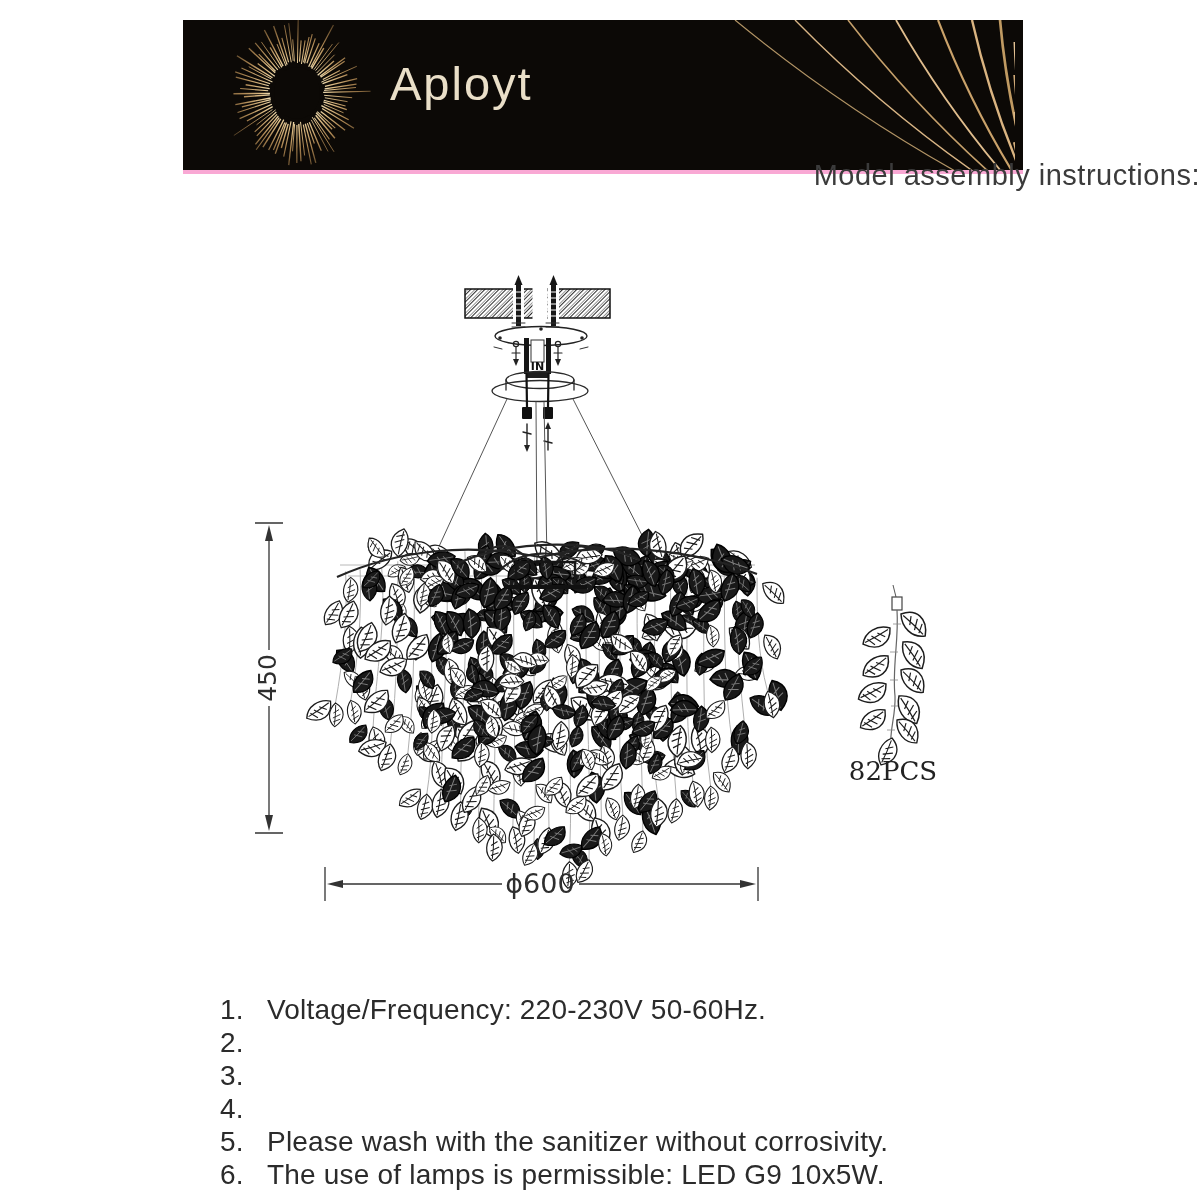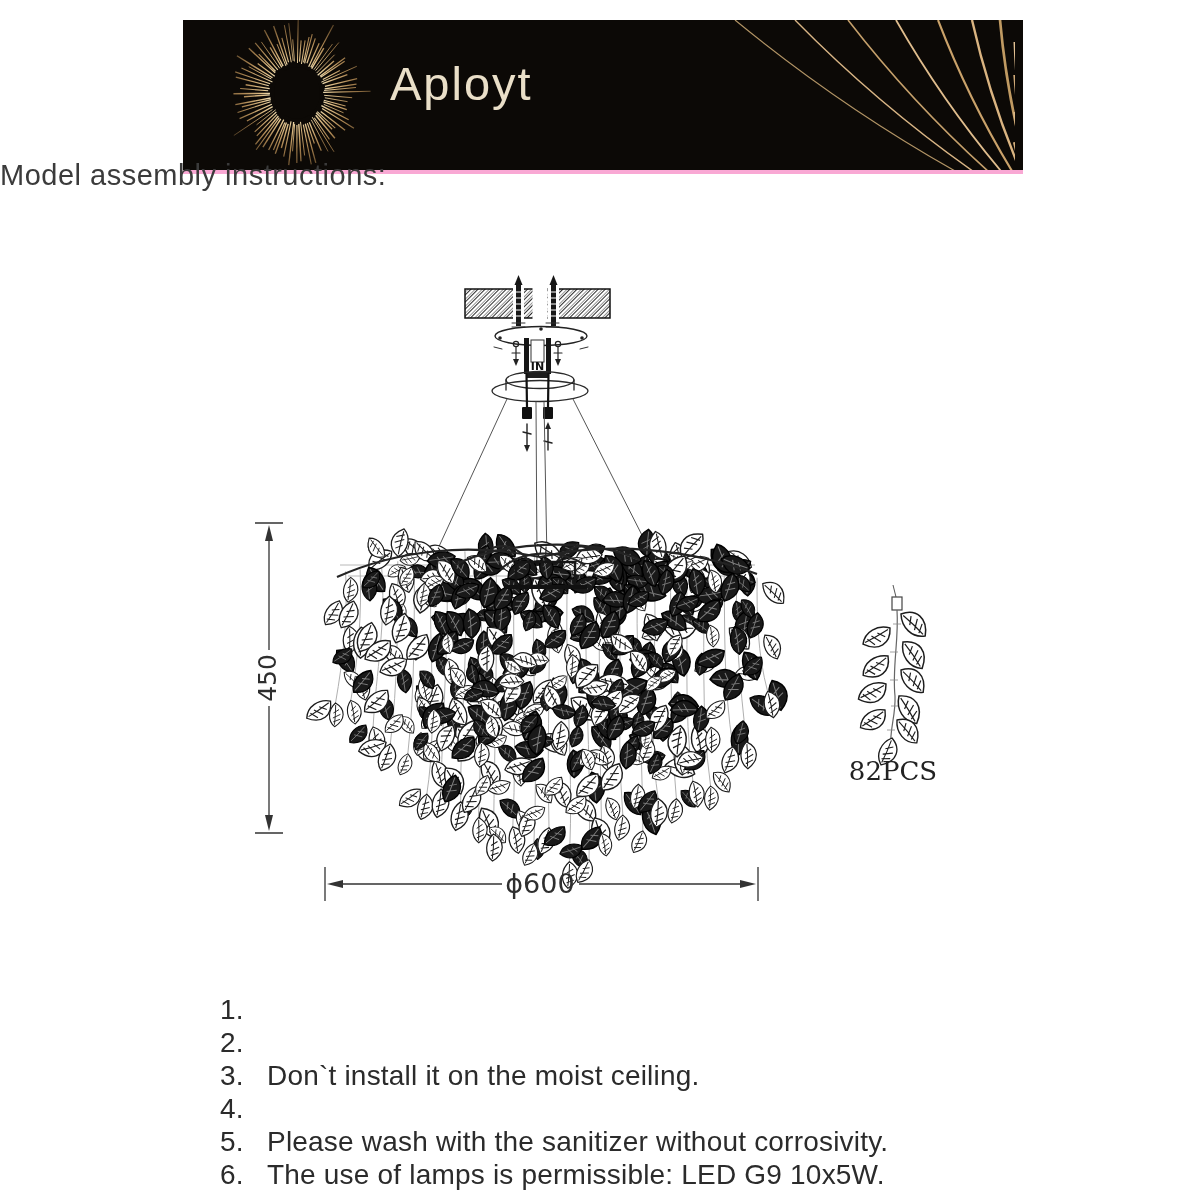--- a/index.html
+++ b/index.html
@@ -10,21 +10,21 @@
   .banner{
     position:absolute;left:183px;top:3px;width:840px;height:150px;
     background:#0c0906;overflow:hidden;border-bottom:4px solid #f9a8d4;margin-top:17px;
   }
   .banner svg{position:absolute;left:0;top:0}
   .brand{
     position:absolute;left:207px;top:36px;width:200px;
     font-size:47px;font-weight:400;letter-spacing:2px;color:#eadfc8;z-index:2;
   }
   .title-wrap{
-    position:absolute;left:0;top:158px;width:1200px;text-align:left;color:#3b3b3b;
+    position:absolute;left:0;top:158px;width:1200px;text-align:right;color:#3b3b3b;
   }
   .t1{font-size:29px;line-height:34px;letter-spacing:.5px}
   .t2{font-size:27px;line-height:31px;letter-spacing:.5px}
   #draw{position:absolute;left:0;top:0;width:1200px;height:1200px}
   .instructions{
     position:absolute;left:220px;top:993px;width:820px;color:#2b2b2b;
     font-size:28px;letter-spacing:.2px;
   }
   .row{display:flex;line-height:33px}
   .num{width:47px;flex:none}
@@ -772,27 +772,27 @@
     <use href="#lw" transform="translate(892,738) rotate(105) scale(1.2)"></use>
     <text class="pcstxt" x="893" y="780" text-anchor="middle" font-size="26">82PCS</text>
   </g>
 
   <text x="537.5" y="370" text-anchor="middle" font-size="11" font-weight="bold" fill="#111" font-family="DejaVu Sans, sans-serif">IN</text>
 </svg>
 
 <div class="instructions">
   <div class="row">
     <span class="num">1.</span>
+    <span class="txt">Voltage/Frequency: 220-230V 50-60Hz.</span>
   </div>
   <div class="row">
     <span class="num">2.</span>
   </div>
   <div class="row">
     <span class="num">3.</span>
-    <span class="txt">Don`t install it on the moist ceiling.</span>
   </div>
   <div class="row">
     <span class="num">4.</span>
   </div>
   <div class="row">
     <span class="num">5.</span>
     <span class="txt">Please wash with the sanitizer without corrosivity.</span>
   </div>
   <div class="row">
     <span class="num">6.</span>

